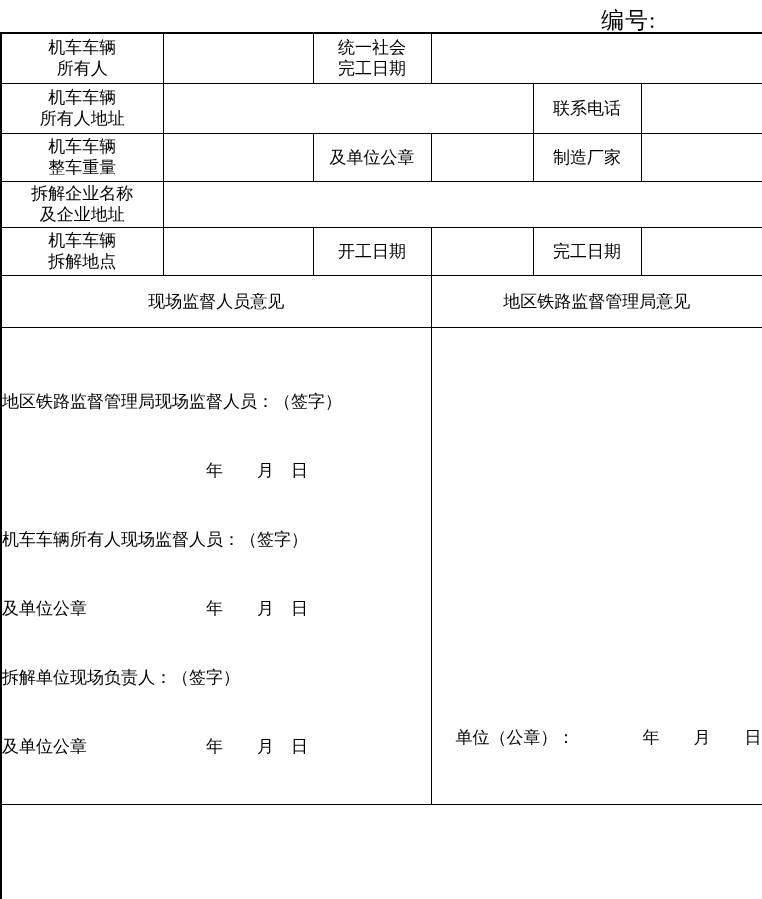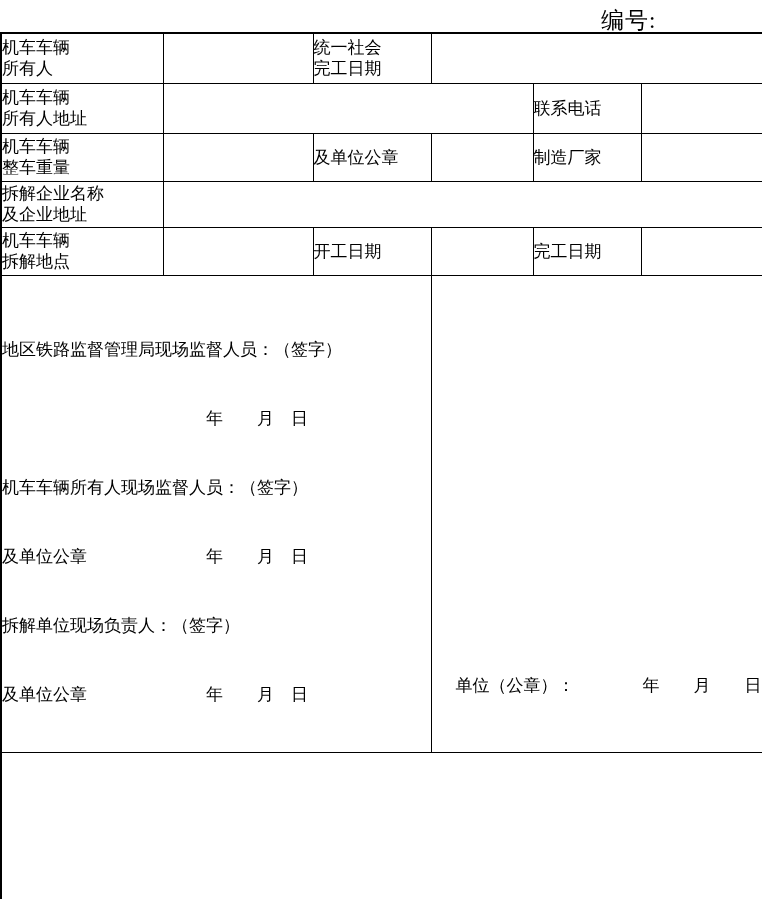--- a/index.html
+++ b/index.html
@@ -11,21 +11,21 @@
   .serial{
     position:absolute;top:5px;left:601px;font-size:23px;letter-spacing:1px;
   }
   table.form{
     position:absolute;top:32px;left:0;width:762px;
     border-collapse:collapse;table-layout:fixed;
     border:2px solid #000;
   }
   td{
     border:1px solid #000;padding:0;font-size:17px;
-    text-align:left;vertical-align:middle;
+    text-align:center;vertical-align:middle;
     white-space:pre-line;line-height:21px;
     overflow:visible;
   }
   td.sig{
     text-align:left;vertical-align:top;
     padding:16px 0 0 0;white-space:pre;line-height:23px;
   }
   td.stamp{
     text-align:left;vertical-align:bottom;
     padding:0 0 14px 24px;white-space:pre;
@@ -89,20 +89,24 @@
   <tr style="height:48px">
     <td>机车车辆
 拆解地点</td>
     <td></td>
     <td>开工日期</td>
     <td></td>
     <td>完工日期</td>
     <td></td>
   </tr>
 
+  <tr style="height:52px">
+    <td colspan="3">现场监督人员意见</td>
+    <td colspan="3">地区铁路监督管理局意见</td>
+  </tr>
 
   <tr style="height:167px">
     <td colspan="3" class="sig">
       <div>地区铁路监督管理局现场监督人员：（签字）</div>
       <div>　　　　　　　　　　　　年　　月　日</div>
       <div>机车车辆所有人现场监督人员：（签字）</div>
       <div>及单位公章　　　　　　　年　　月　日</div>
       <div>拆解单位现场负责人：（签字）</div>
       <div>及单位公章　　　　　　　年　　月　日</div>
     </td>

